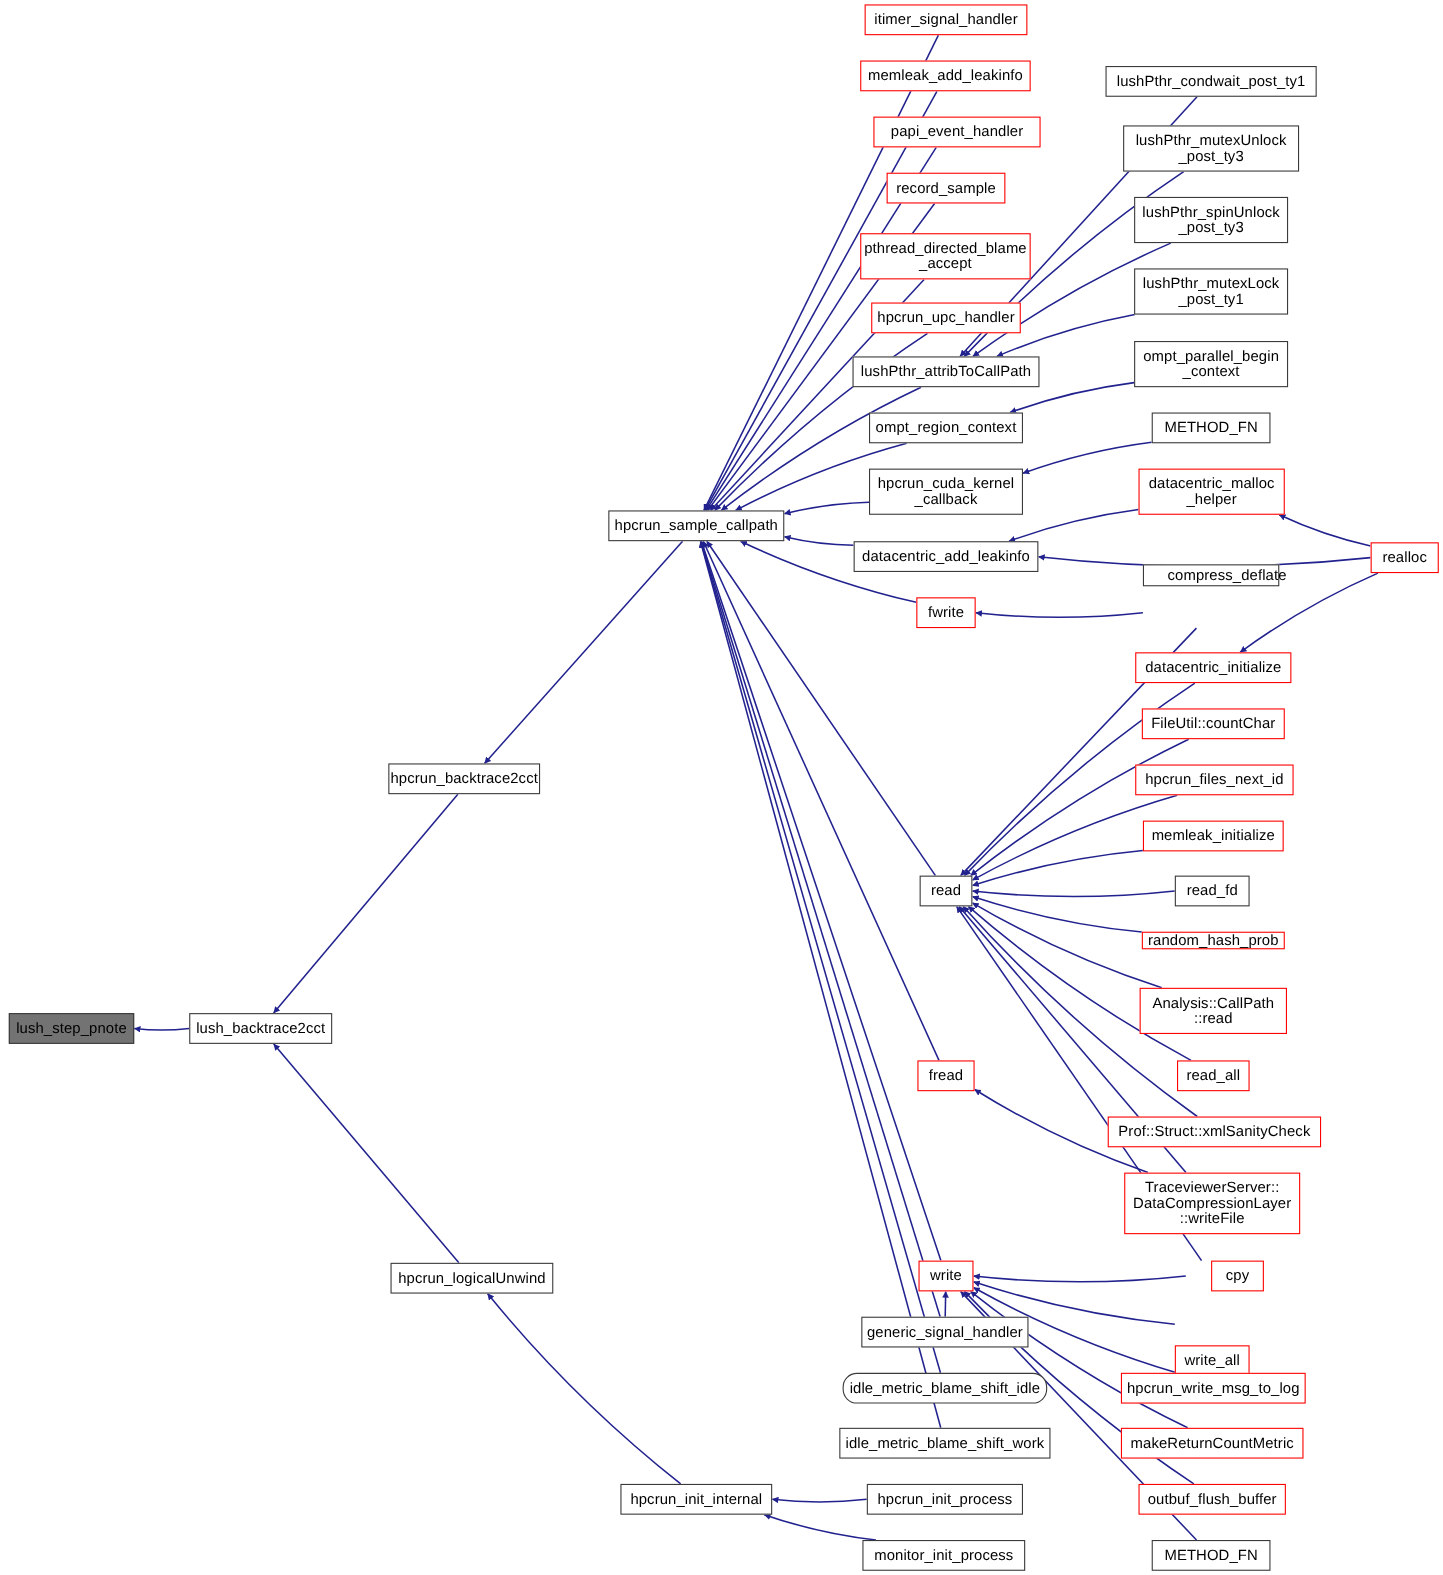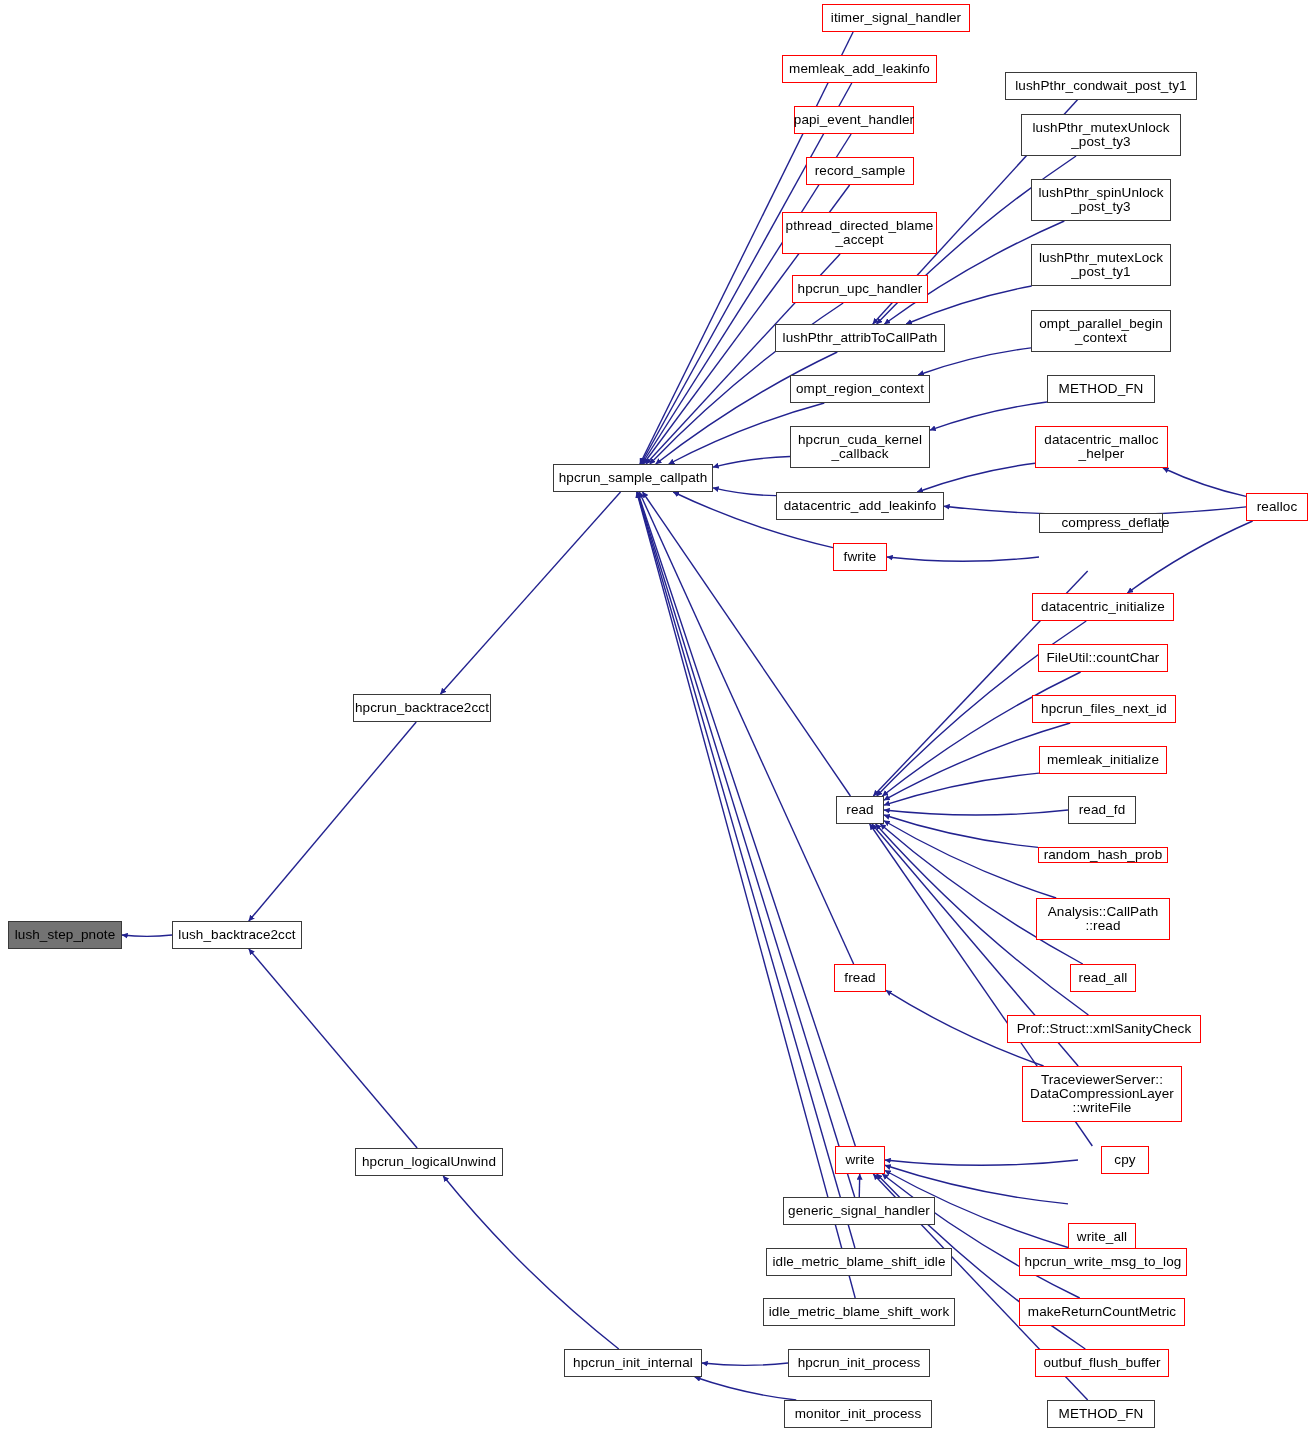--- a/index.html
+++ b/index.html
@@ -93,27 +93,27 @@
       </div>
       <div class="node black" style="left: 355px; top: 1148px; width: 148px; height: 28px;">
         <span class="lbl">hpcrun_logicalUnwind</span>
       </div>
       <div class="node black" style="left: 564px; top: 1349px; width: 138px; height: 28px;">
         <span class="lbl">hpcrun_init_internal</span>
       </div>
       <div class="node black" style="left: 553px; top: 464px; width: 160px; height: 28px;">
         <span class="lbl">hpcrun_sample_callpath</span>
       </div>
-      <div class="node red" style="left: 822px; top: 4px; width: 148px; height: 28px;">
+      <div class="node red" style="left: 786px; top: 4px; width: 148px; height: 28px;">
         <span class="lbl">itimer_signal_handler</span>
       </div>
       <div class="node red" style="left: 782px; top: 55px; width: 155px; height: 28px;">
         <span class="lbl">memleak_add_leakinfo</span>
       </div>
-      <div class="node red" style="left: 794px; top: 106px; width: 120px; height: 28px;">
+      <div class="node red" style="left: 794px; top: 106px; width: 152px; height: 28px;">
         <span class="lbl">papi_event_handler</span>
       </div>
       <div class="node red" style="left: 806px; top: 157px; width: 108px; height: 28px;">
         <span class="lbl">record_sample</span>
       </div>
       <div class="node red" style="left: 782px; top: 212px; width: 155px; height: 42px;">
         <span class="lbl">pthread_directed_blame
 _accept</span>
       </div>
       <div class="node red" style="left: 792px; top: 275px; width: 136px; height: 28px;">
@@ -128,21 +128,21 @@
       <div class="node black" style="left: 790px; top: 426px; width: 140px; height: 42px;">
         <span class="lbl">hpcrun_cuda_kernel
 _callback</span>
       </div>
       <div class="node black" style="left: 776px; top: 492px; width: 168px; height: 28px;">
         <span class="lbl">datacentric_add_leakinfo</span>
       </div>
       <div class="node red" style="left: 833px; top: 543px; width: 54px; height: 28px;">
         <span class="lbl">fwrite</span>
       </div>
-      <div class="node black" style="left: 1005px; top: 72px; width: 192px; height: 28px;">
+      <div class="node black" style="left: 1005px; top: 60px; width: 192px; height: 28px;">
         <span class="lbl">lushPthr_condwait_post_ty1</span>
       </div>
       <div class="node black" style="left: 1021px; top: 114px; width: 160px; height: 42px;">
         <span class="lbl">lushPthr_mutexUnlock
 _post_ty3</span>
       </div>
       <div class="node black" style="left: 1031px; top: 179px; width: 140px; height: 42px;">
         <span class="lbl">lushPthr_spinUnlock
 _post_ty3</span>
       </div>
@@ -223,21 +223,21 @@
       </div>
       <div class="node red" style="left: 1035px; top: 1349px; width: 134px; height: 28px;">
         <span class="lbl">outbuf_flush_buffer</span>
       </div>
       <div class="node black" style="left: 1047px; top: 1400px; width: 108px; height: 28px;">
         <span class="lbl">METHOD_FN</span>
       </div>
       <div class="node black" style="left: 783px; top: 1197px; width: 152px; height: 28px;">
         <span class="lbl">generic_signal_handler</span>
       </div>
-      <div class="node black" style="left: 766px; top: 1248px; width: 186px; height: 28px;">
+      <div class="node black" style="left: 766px; top: 1248px; width: 186px; height: 28px; border-radius: 13px;">
         <span class="lbl">idle_metric_blame_shift_idle</span>
       </div>
       <div class="node black" style="left: 763px; top: 1298px; width: 192px; height: 28px;">
         <span class="lbl">idle_metric_blame_shift_work</span>
       </div>
       <div class="node black" style="left: 788px; top: 1349px; width: 142px; height: 28px;">
         <span class="lbl">hpcrun_init_process</span>
       </div>
       <div class="node black" style="left: 784px; top: 1400px; width: 148px; height: 28px;">
         <span class="lbl">monitor_init_process</span>

